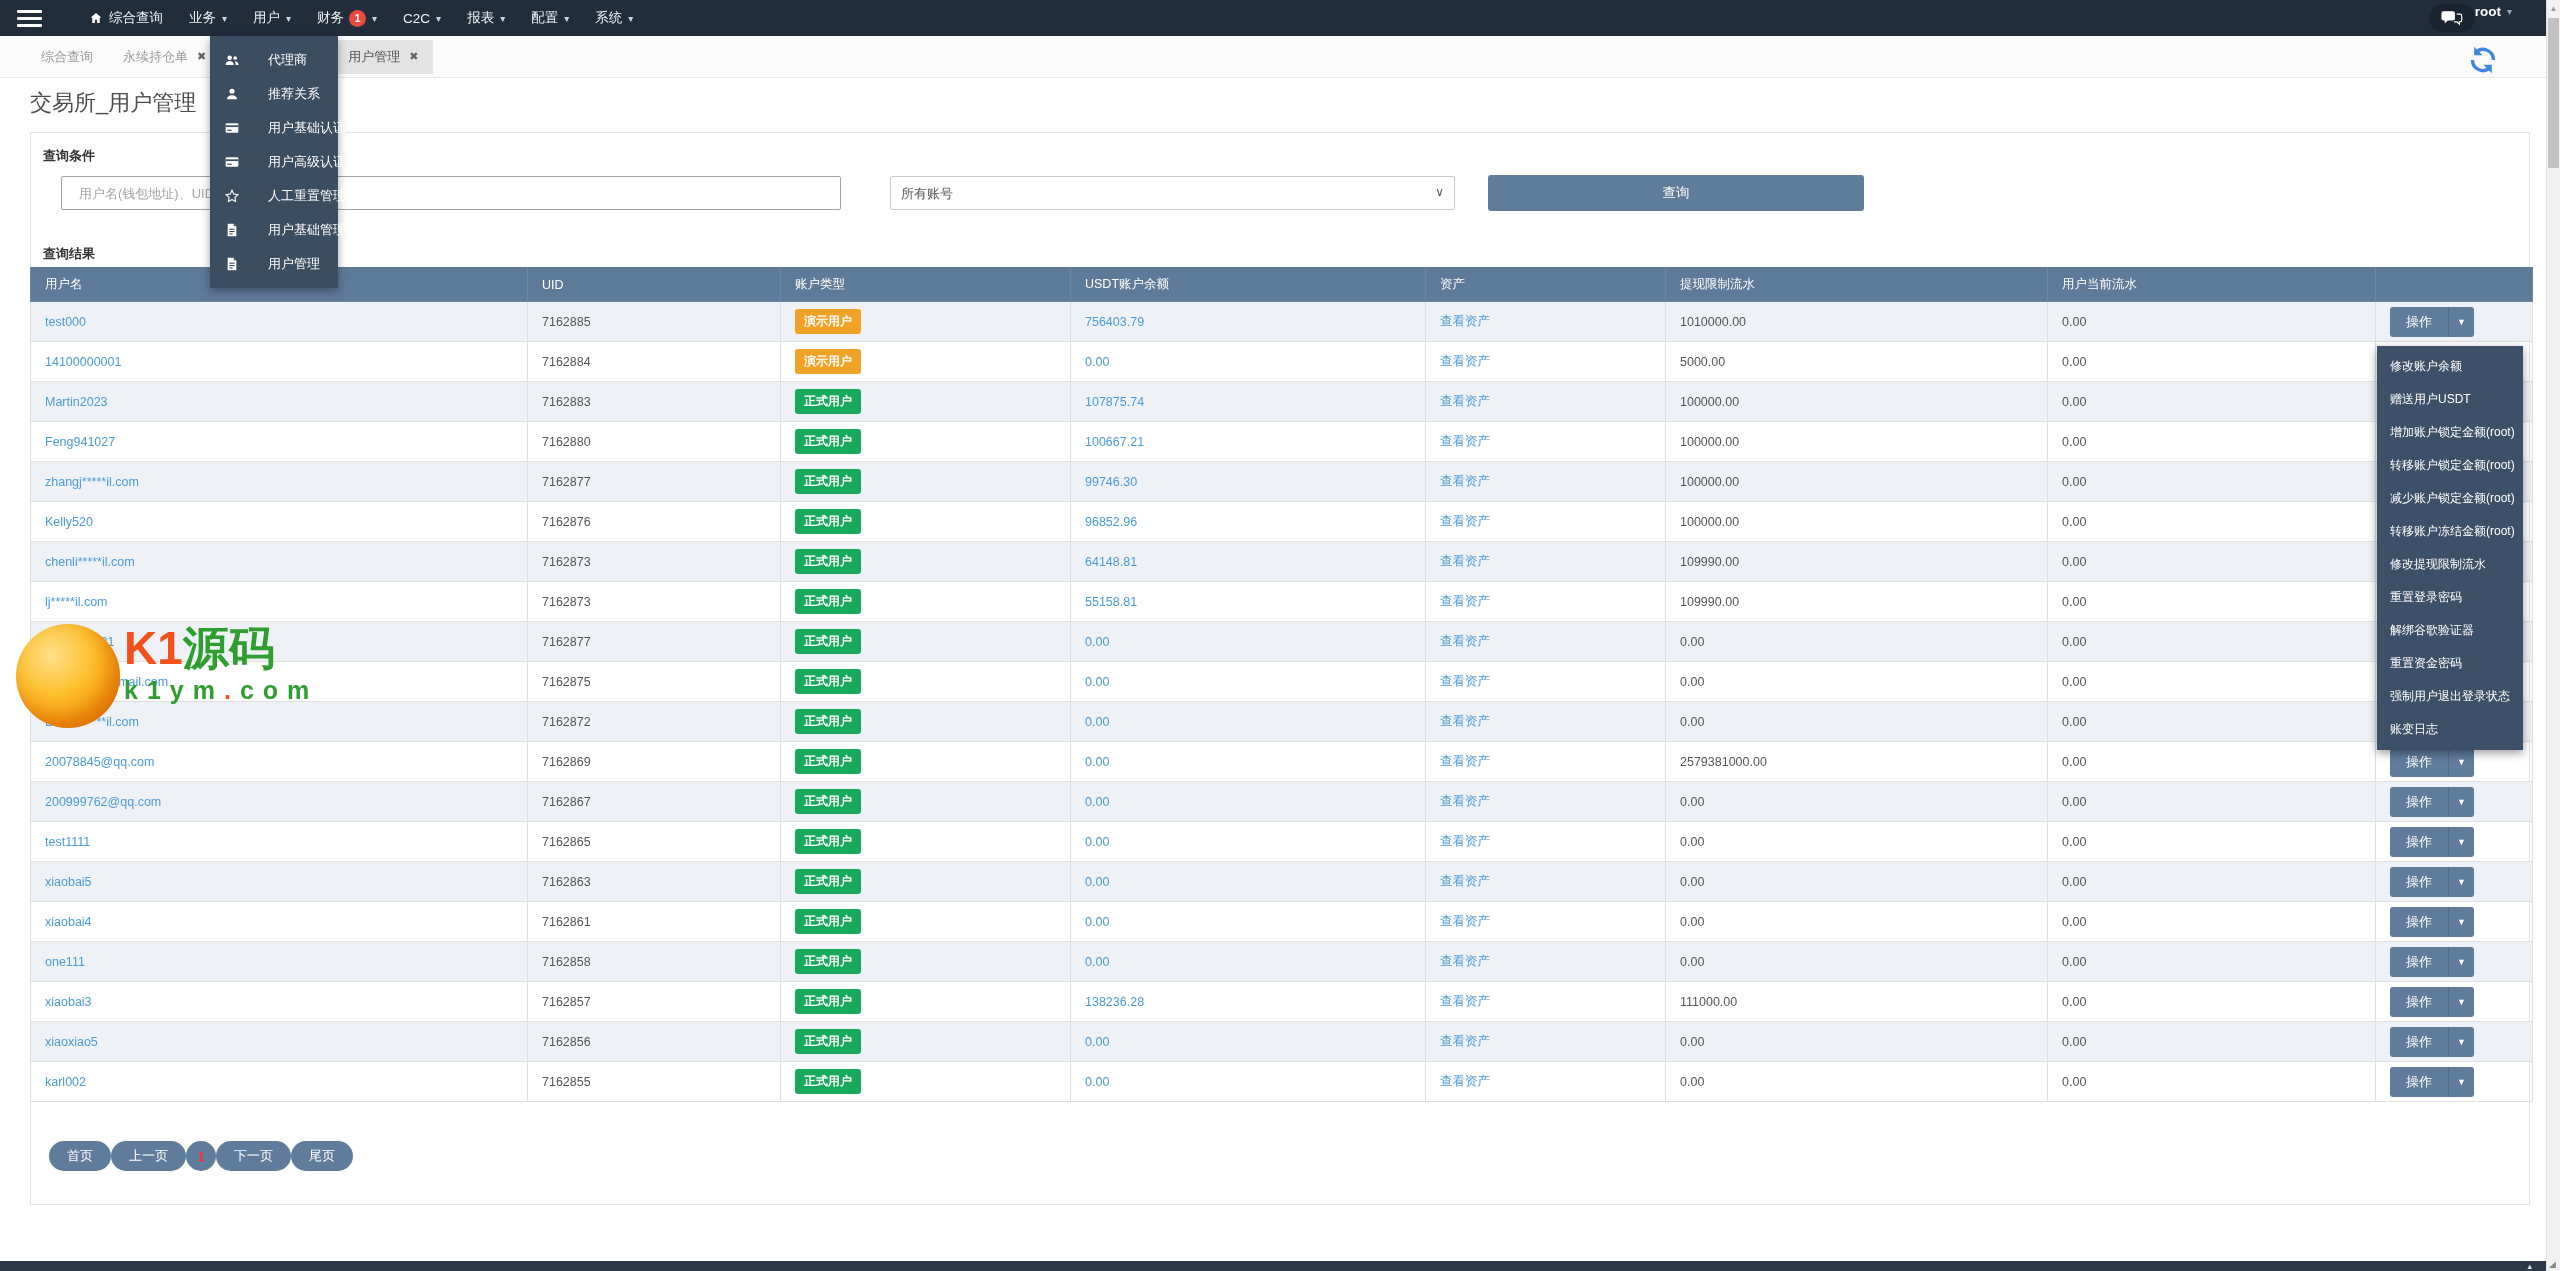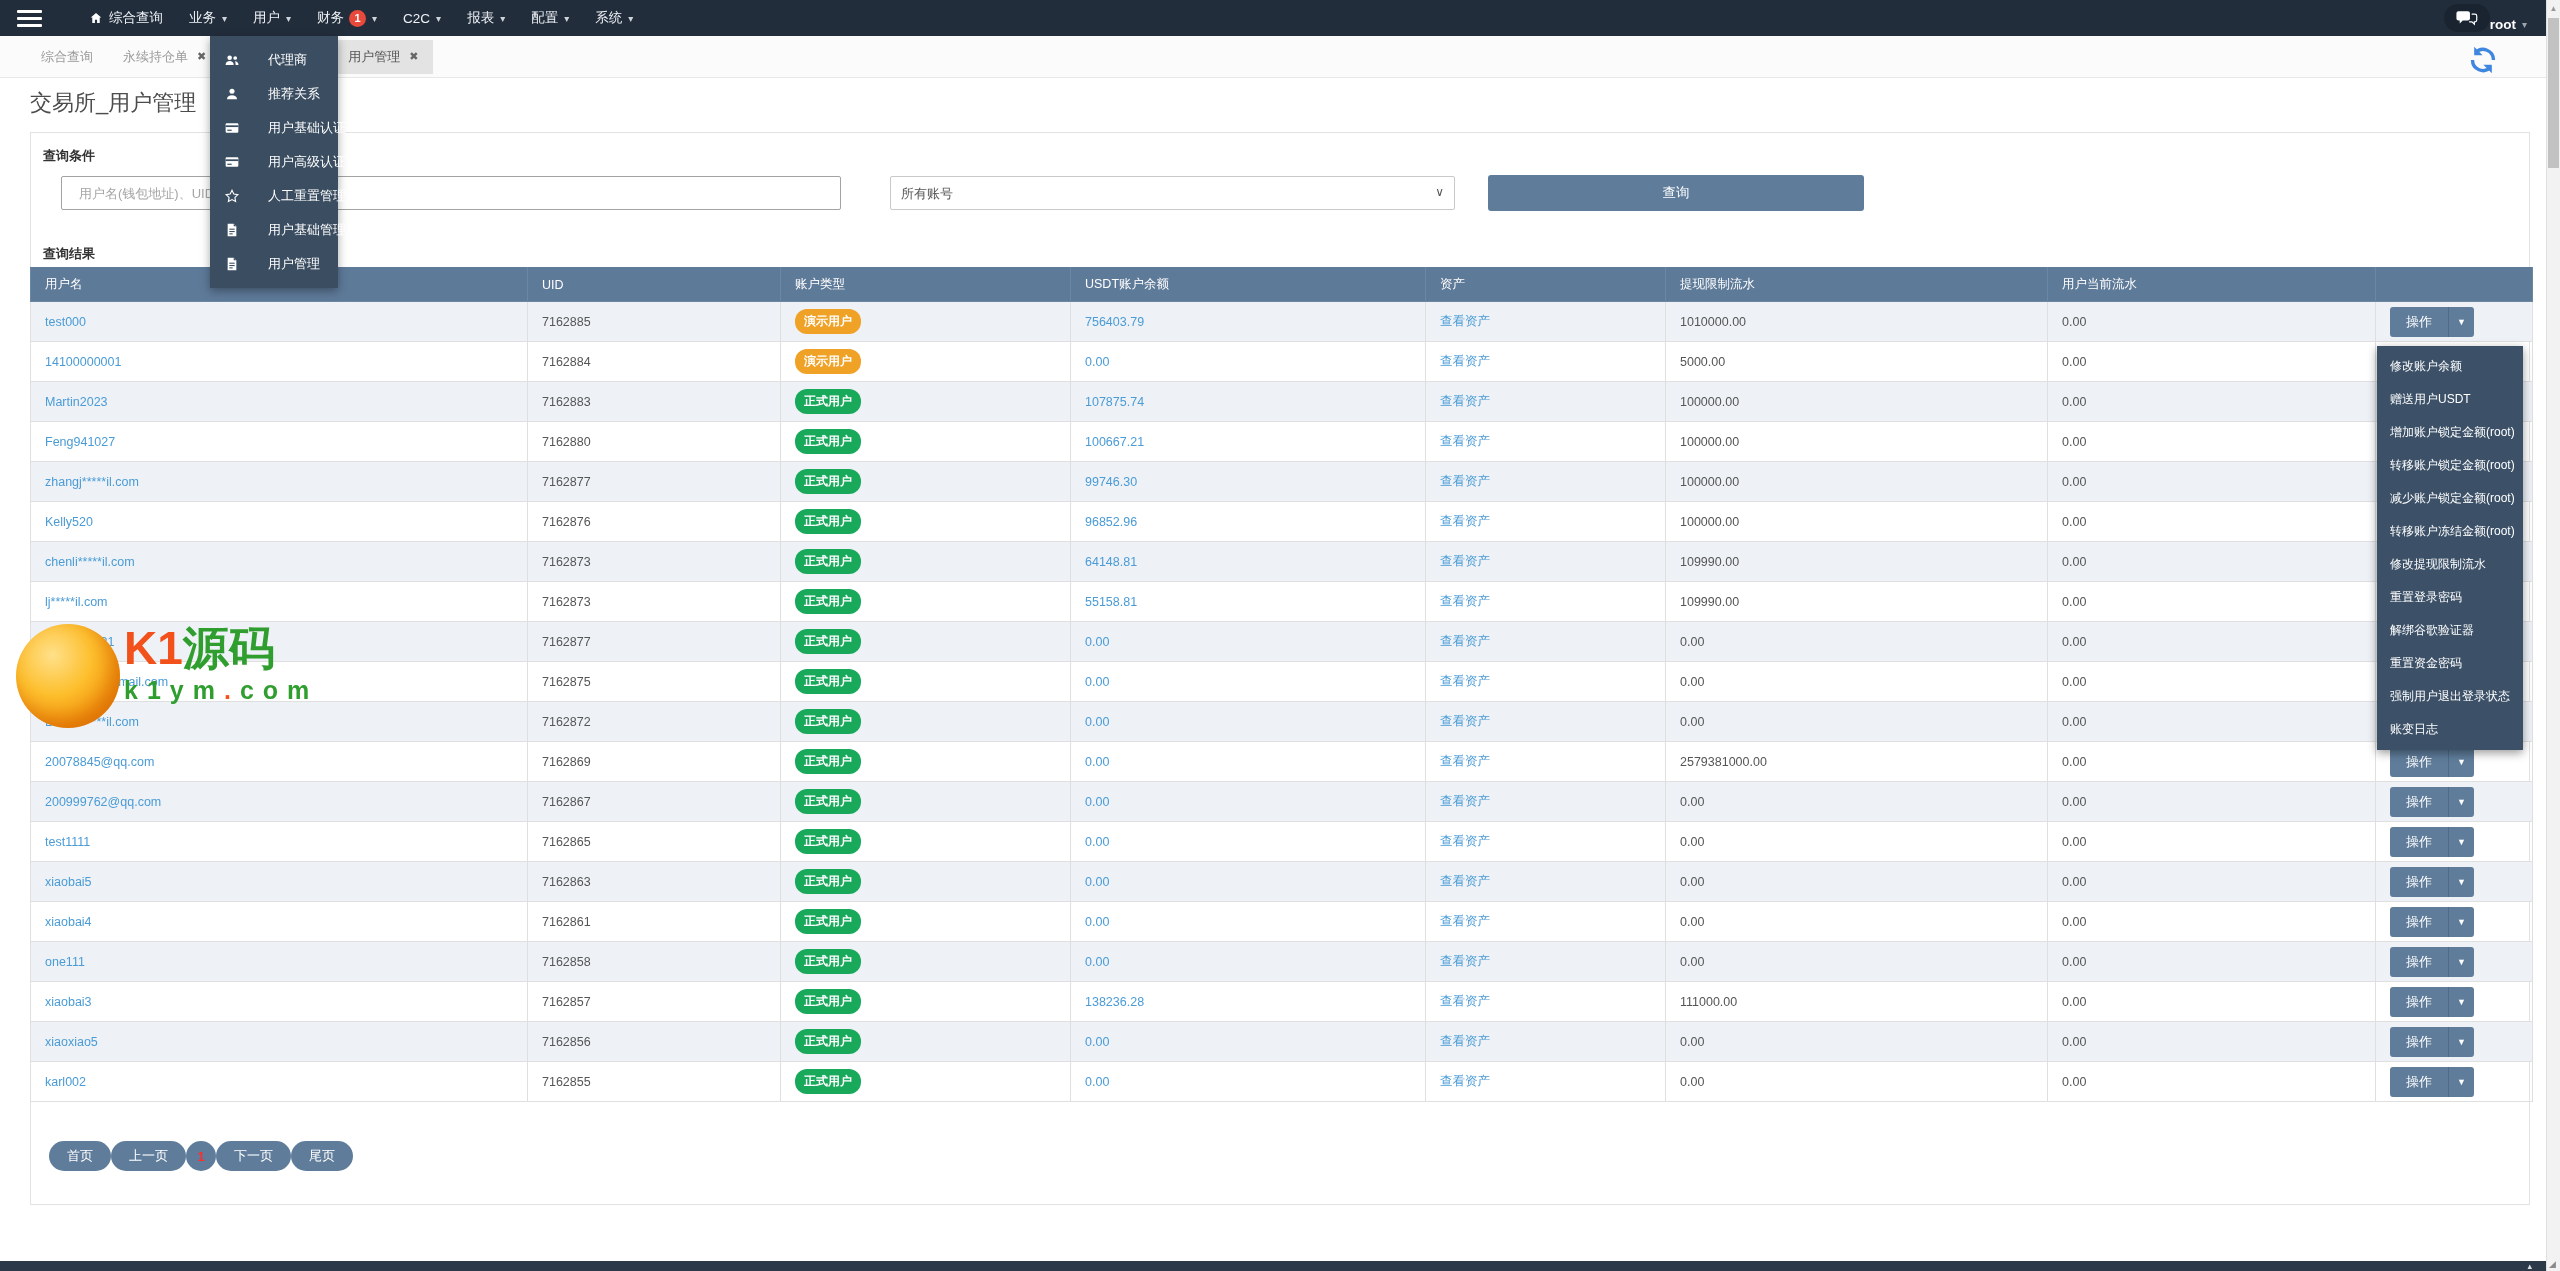--- a/index.html
+++ b/index.html
@@ -13,21 +13,21 @@
   .hamburger{width:58px;height:36px;display:flex;flex-direction:column;align-items:center;
     justify-content:center;gap:4px;cursor:pointer}
   .hamburger span{display:block;width:25px;height:3px;background:#fff;border-radius:1px}
   .nav-items{display:flex;align-items:center;height:36px;margin-left:18px}
   .nav-item{display:flex;align-items:center;height:36px;padding:0 13px;color:#eff2f6;
     font-size:13.5px;cursor:pointer;white-space:nowrap}
   .nav-item .nav-ico{width:14px;height:14px;margin-right:6px;display:inline-flex}
   .nav-item .caret{font-size:10px;color:#cdd4dc;margin-left:6px}
   .nav-badge{min-width:17px;height:17px;border-radius:9px;background:#e8493b;color:#fff;
     font-size:11px;display:flex;align-items:center;justify-content:center;margin-left:5px;font-weight:bold}
-  .nav-right{margin-left:auto;display:flex;align-items:flex-end;gap:0;padding-right:19px}
+  .nav-right{margin-left:auto;display:flex;align-items:flex-start;gap:0;padding-right:34px}
   .chat-pill{width:46px;height:28px;border-radius:14px;background:#1a2431;display:flex;
     align-items:center;justify-content:center;cursor:pointer}
   .root-box{display:flex;align-items:center;gap:6px;cursor:pointer}
   .root-name{color:#fff;font-weight:bold;font-size:13.5px}
   .root-box .caret{color:#9aa4ae;font-size:10px}
 
   
   .tabbar{position:absolute;top:36px;left:0;width:2546px;height:42px;background:#fbfbfb;
     border-bottom:1px solid #e7e7e7;display:flex;align-items:center;padding-left:26px;z-index:5}
   .tab{height:34px;display:flex;align-items:center;gap:9px;padding:0 15px;font-size:13px;
@@ -58,21 +58,21 @@
 
   
   table.results{position:absolute;top:134px;left:-1px;width:2502px;border-collapse:collapse;
     table-layout:fixed;font-size:12.5px}
   table.results th{height:34px;background:#5e7a99;color:#fff;font-weight:normal;text-align:left;
     padding-left:14px;border-left:1px solid #73previously;border:1px solid #6c87a2;border-top-color:#5e7a99}
   table.results td{height:40px;padding-left:14px;border:1px solid #dfdfdf;color:#555;
     overflow:hidden;white-space:nowrap}
   tr.odd td{background:#eef2f7}
   .lnk{color:#4a9bd6;cursor:pointer;text-decoration:none}
-  .badge{display:inline-block;padding:4px 9px;border-radius:12px;color:#fff;font-size:12px;font-weight:bold}
+  .badge{display:inline-block;padding:4px 9px;border-radius:3px;color:#fff;font-size:12px;font-weight:bold}
   .badge.demo{background:#f0a227}
   .badge.formal{background:#18a95b}
   .op-btn{display:inline-flex;height:30px;border-radius:3px;overflow:hidden;background:#5f7d9b;
     color:#fff;font-size:13px;cursor:pointer;vertical-align:middle}
   .op-main{padding:0 16px;display:flex;align-items:center}
   .op-caret{width:26px;display:flex;align-items:center;justify-content:center;
     border-left:1px solid #4e6b88;font-size:9px}
 
   
   .pagination{position:absolute;top:1008px;left:18px;display:flex;align-items:center;}

